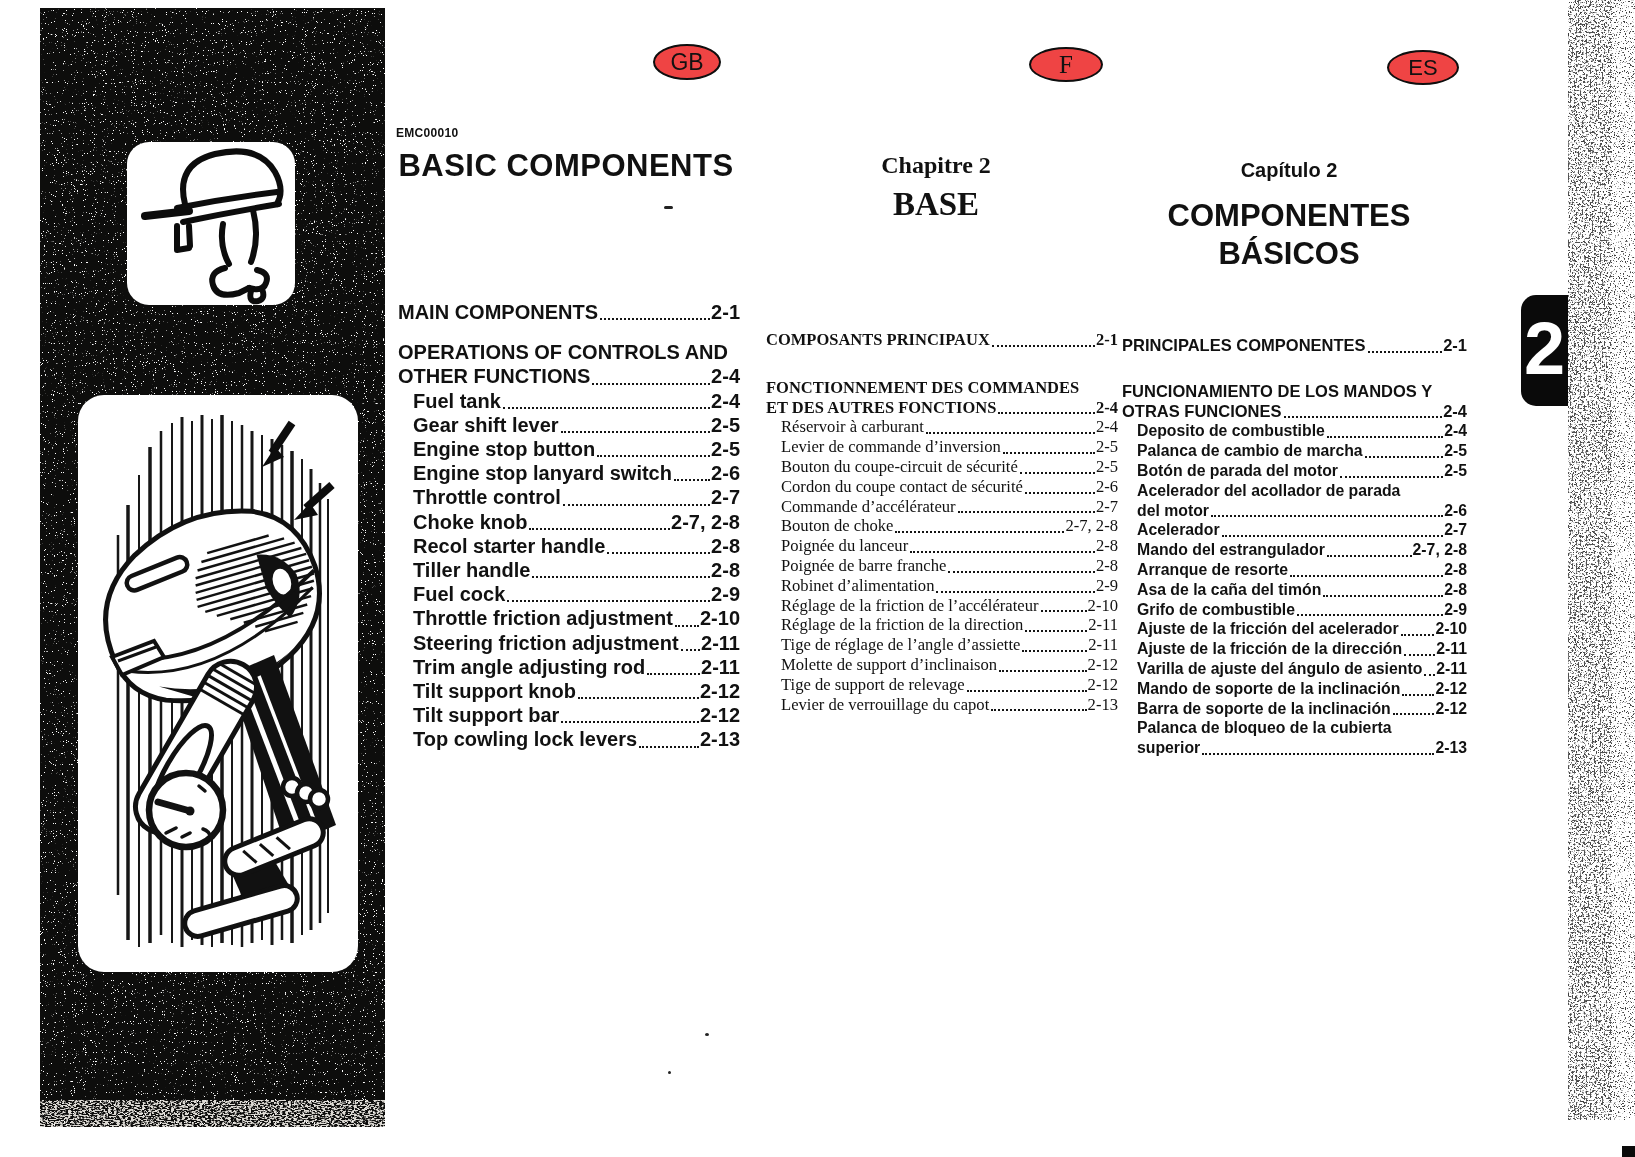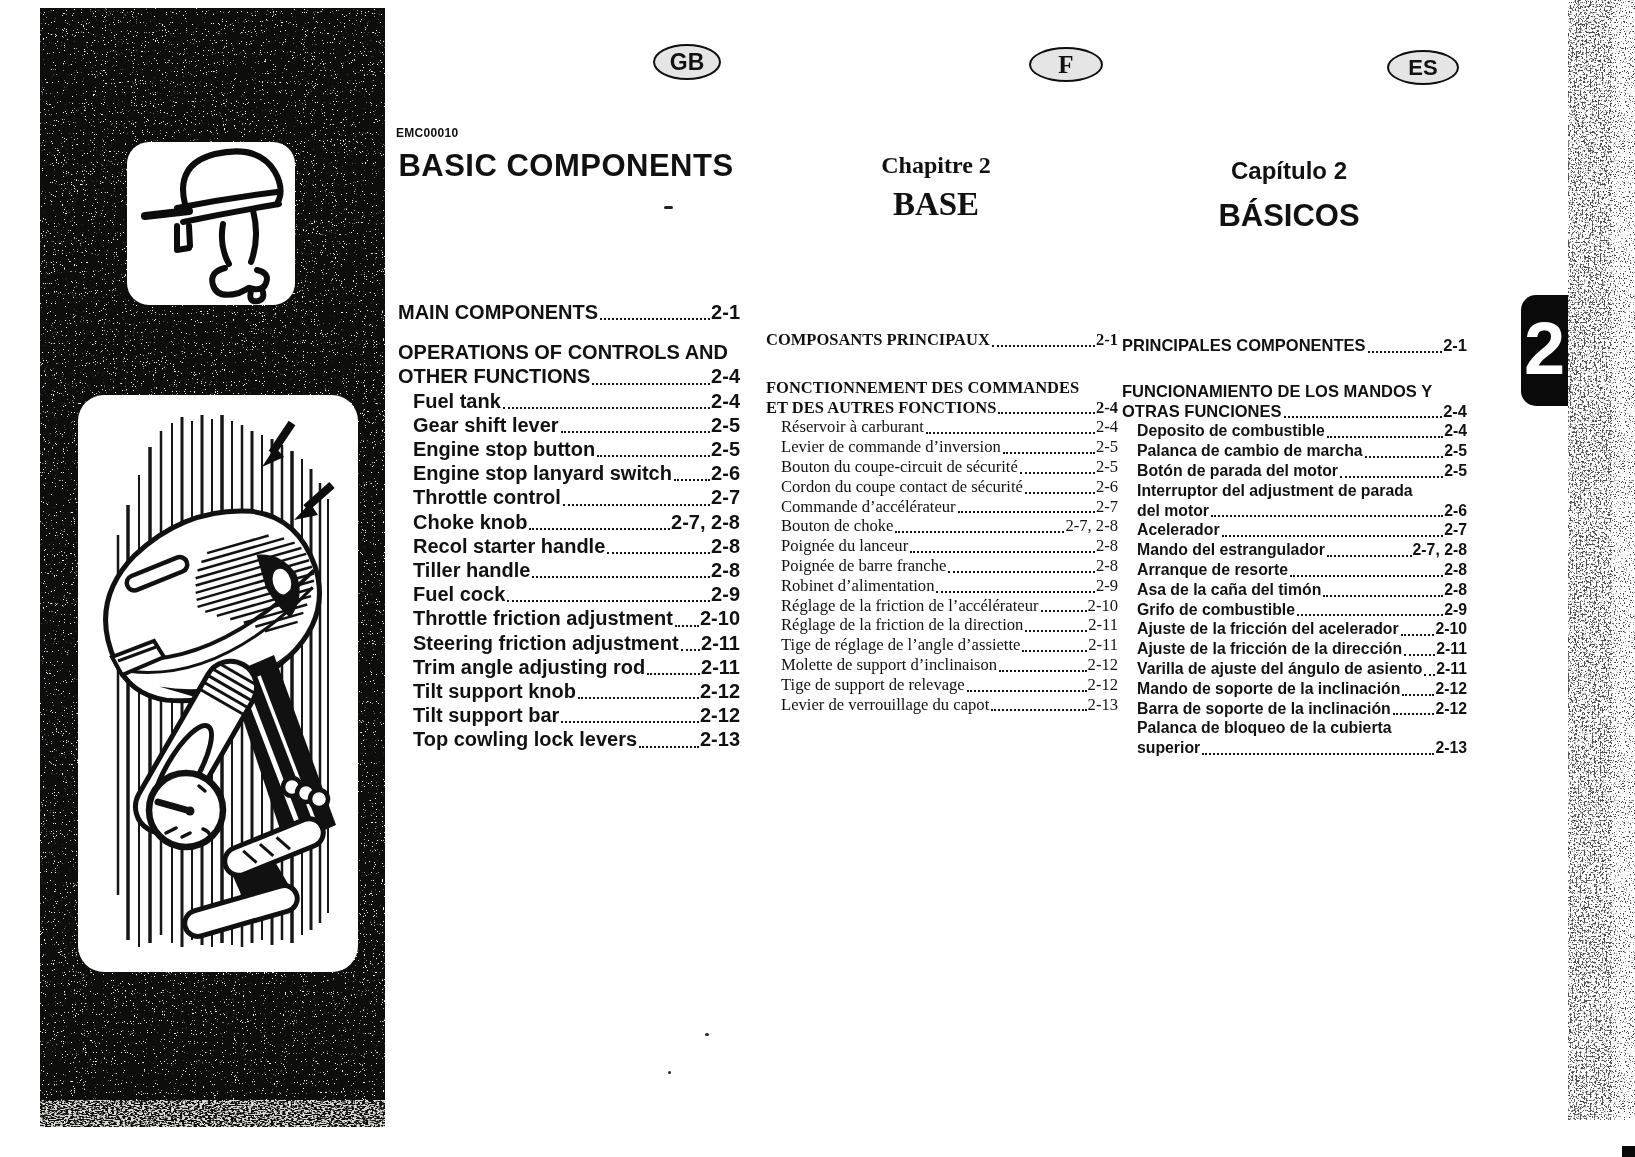--- a/index.html
+++ b/index.html
@@ -7,37 +7,37 @@
         font-family:"Liberation Sans",sans-serif;color:#111;}
 
   
   .panel{position:absolute;left:40px;top:8px;width:345px;height:1119px;}
   .panel > svg{position:absolute;left:0;top:0;}
   .icon-box{position:absolute;left:87px;top:134px;width:168px;height:163px;background:#fff;border-radius:22px;}
   .illus-box{position:absolute;left:38px;top:387px;width:280px;height:577px;background:#fff;border-radius:26px;overflow:hidden;}
 
   
   .badge{position:absolute;border:2.5px solid #0e0e0e;border-radius:50%;display:flex;
-         align-items:center;justify-content:center;font-weight:700;background:#e5e5e5;}
+         align-items:center;justify-content:center;font-weight:400;background:#ef4444;}
   #badge-gb{left:653px;top:44px;width:64px;height:32px;font-size:23px;}
   #badge-f {left:1029px;top:47px;width:70px;height:31px;font-size:25px;font-family:"Liberation Serif",serif;}
   #badge-es{left:1387px;top:50px;width:68px;height:31px;font-size:22px;}
 
   .emc{position:absolute;left:396px;top:126px;font-size:12px;font-weight:700;letter-spacing:.3px;}
 
   
   .head{position:absolute;text-align:center;font-weight:700;}
   #head-en{left:388px;top:150px;width:356px;}
   #head-en .l1{font-size:30px;line-height:32px;margin-bottom:14px;}
   #head-en .l2{font-size:31px;line-height:32px;letter-spacing:.5px;}
   #head-fr{left:768px;top:148px;width:336px;font-family:"Liberation Serif",serif;}
   #head-fr .l1{font-size:24px;line-height:34px;margin-bottom:4px;}
   #head-fr .l2,#head-fr .l3{font-size:33px;line-height:37px;}
   #head-es{left:1116px;top:153px;width:346px;}
-  #head-es .l1{font-size:24px;line-height:35px;margin-bottom:9px;}
+  #head-es .l1{font-size:20px;line-height:35px;margin-bottom:9px;}
   #head-es .l2,#head-es .l3{font-size:31px;line-height:38px;}
 
   
   .toc{position:absolute;}
   #toc-english{left:398px;top:300px;width:342px;}
   #toc-french {left:766px;top:330px;width:352px;font-family:"Liberation Serif",serif;}
   #toc-spanish{left:1122px;top:336px;width:345px;}
 
   .toc-row{display:flex;align-items:flex-end;}
   #toc-english .toc-row{font-weight:700;font-size:20px;line-height:24.2px;}
@@ -219,20 +219,21 @@
 
   <div class="head" id="head-en">
     <div class="l2">BASIC COMPONENTS</div>
   </div>
   <div class="head" id="head-fr">
     <div class="l1">Chapitre 2</div>
     <div class="l3">BASE</div>
   </div>
   <div class="head" id="head-es">
     <div class="l1">Capítulo 2</div>
+    <div class="l2">COMPONENTES</div>
     <div class="l3">BÁSICOS</div>
   </div>
 
   <div class="toc" id="toc-english">
       <div class="toc-row hdr">
         <span class="lab">MAIN COMPONENTS</span>
         <span class="leader"></span>
         <span class="pg">2-1</span>
       </div>
       <div class="toc-row hdr gap">
@@ -432,21 +433,21 @@
         <span class="lab">Palanca de cambio de marcha</span>
         <span class="leader"></span>
         <span class="pg">2-5</span>
       </div>
       <div class="toc-row ind">
         <span class="lab">Botón de parada del motor</span>
         <span class="leader"></span>
         <span class="pg">2-5</span>
       </div>
       <div class="toc-row ind">
-        <span class="lab">Interruptor del adjustment de parada</span>
+        <span class="lab">Acelerador del acollador de parada</span>
       </div>
       <div class="toc-row ind">
         <span class="lab">del motor</span>
         <span class="leader"></span>
         <span class="pg">2-6</span>
       </div>
       <div class="toc-row ind">
         <span class="lab">Acelerador</span>
         <span class="leader"></span>
         <span class="pg">2-7</span>

